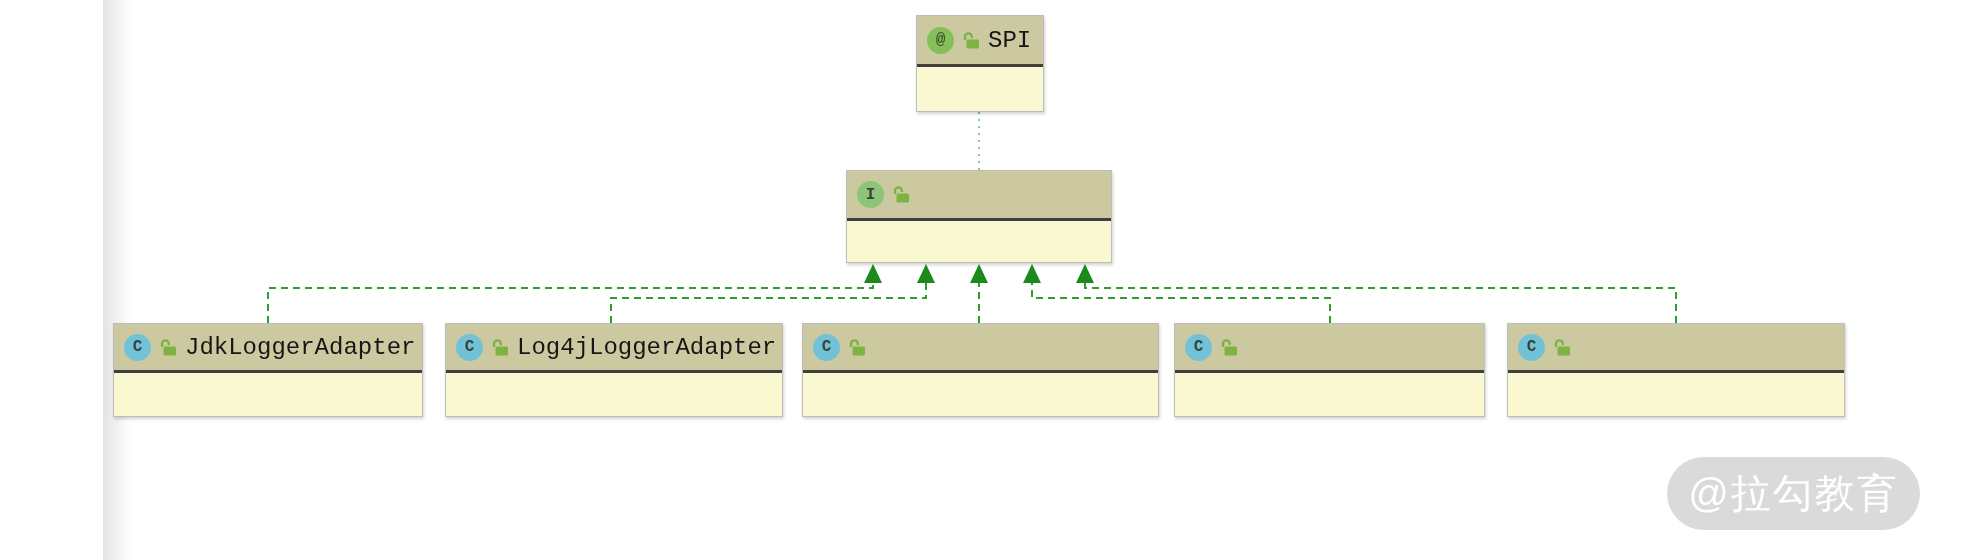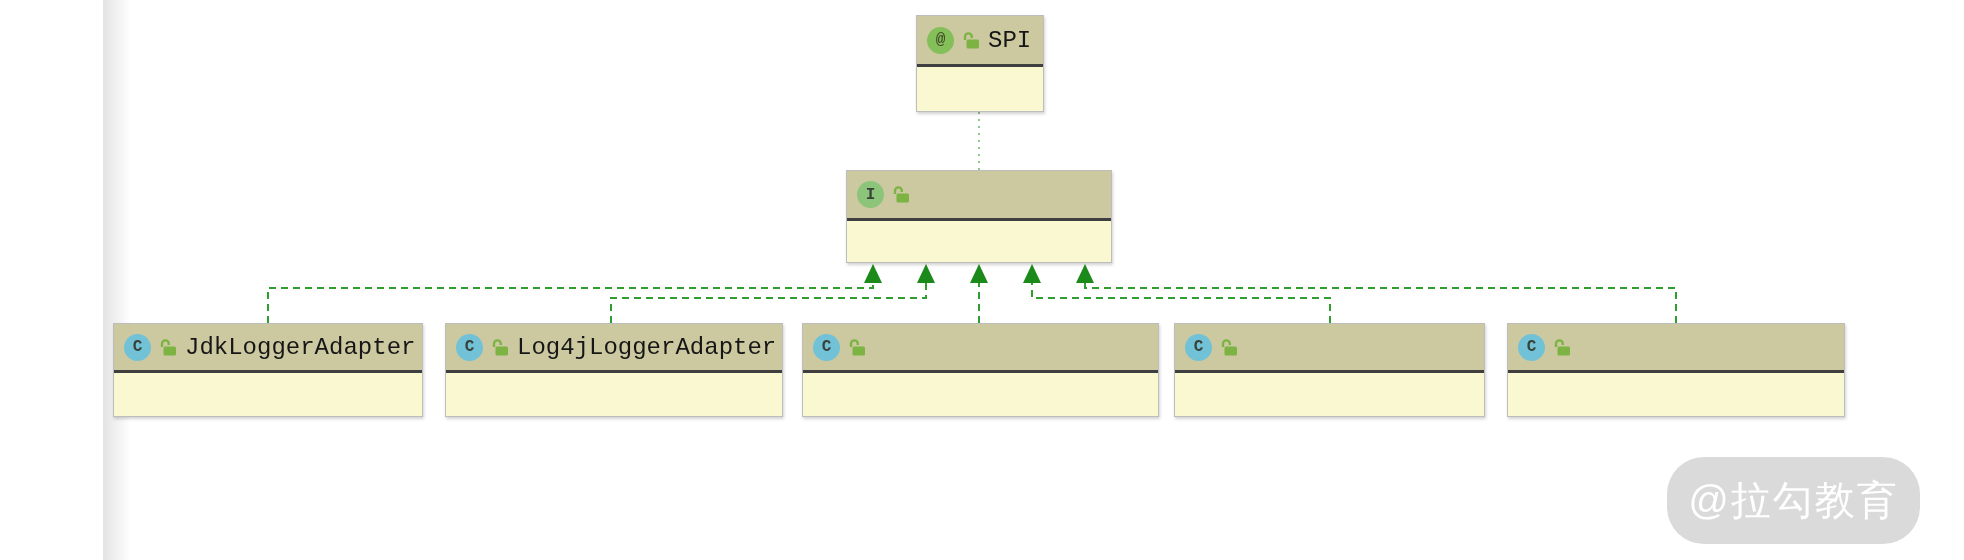--- a/index.html
+++ b/index.html
@@ -43,21 +43,21 @@
   .circle.interface{background:#8cc57a;}
   .circle.class{background:#72c2d7;}
   .lock{flex:0 0 20px;display:flex;align-items:center;}
   .lbl{
     flex:1;text-align:left;
     font-size:24px;color:#161616;
     white-space:nowrap;
     padding-right:12px;
   }
   .watermark{
-    position:absolute;left:1667px;top:457px;width:253px;height:87px;
+    position:absolute;left:1667px;top:457px;width:253px;height:73px;
     border-radius:37px;
     background:rgba(0,0,0,0.145);
     display:flex;align-items:center;justify-content:center;
     font-family:"Liberation Sans","DejaVu Sans",sans-serif;
     font-size:40px;color:#ffffff;letter-spacing:2px;
     white-space:nowrap;
   }
   
   .node-spi    {left:916px; top:15px;  width:128px;height:97px;}
   .node-adapter{left:846px; top:170px; width:266px;height:93px;}

